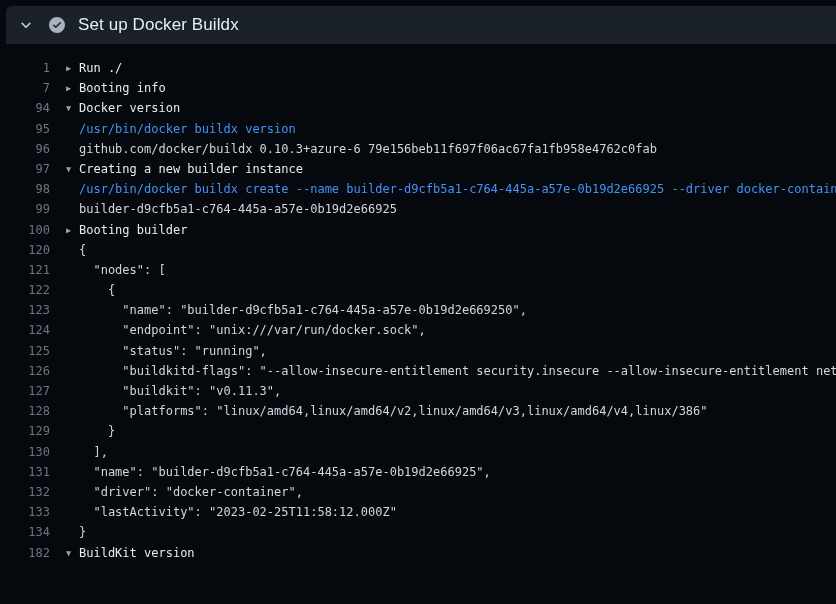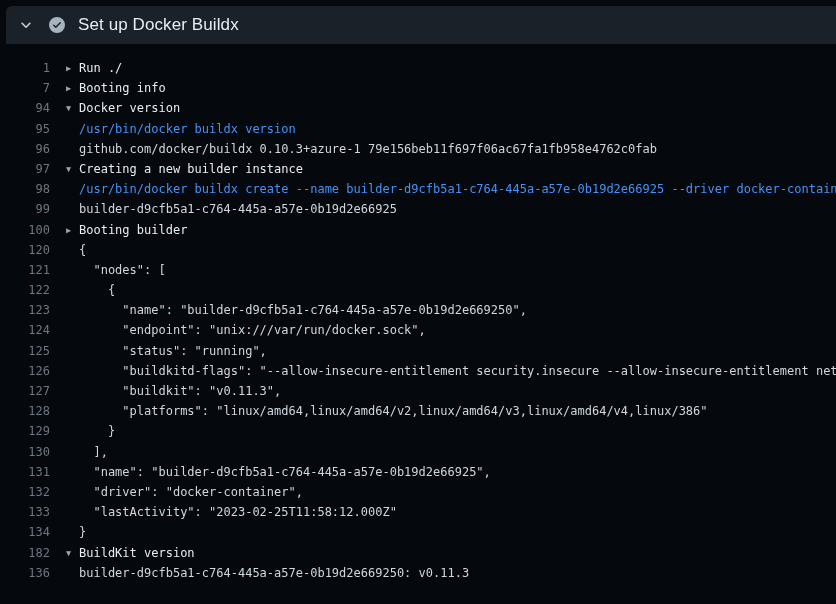--- a/index.html
+++ b/index.html
@@ -72,36 +72,35 @@
   </span>
   <span class="step-title">Set up Docker Buildx</span>
 </div>
 
 <div class="log">
   <div>
       <div class="line"><span class="num">1</span><span class="arrow">▶</span><span class="text group">Run ./</span></div>
       <div class="line"><span class="num">7</span><span class="arrow">▶</span><span class="text group">Booting info</span></div>
       <div class="line"><span class="num">94</span><span class="arrow">▼</span><span class="text group">Docker version</span></div>
       <div class="line"><span class="num">95</span><span class="arrow"></span><span class="text command">/usr/bin/docker buildx version</span></div>
-      <div class="line"><span class="num">96</span><span class="arrow"></span><span class="text output">github.com/docker/buildx 0.10.3+azure-1 79e156beb11f697f06ac67fa1fb958e4762c0fab</span></div>
+      <div class="line"><span class="num">96</span><span class="arrow"></span><span class="text output">github.com/docker/buildx 0.10.3+azure-6 79e156beb11f697f06ac67fa1fb958e4762c0fab</span></div>
       <div class="line"><span class="num">97</span><span class="arrow">▼</span><span class="text group">Creating a new builder instance</span></div>
       <div class="line"><span class="num">98</span><span class="arrow"></span><span class="text command">/usr/bin/docker buildx create --name builder-d9cfb5a1-c764-445a-a57e-0b19d2e66925 --driver docker-container</span></div>
       <div class="line"><span class="num">99</span><span class="arrow"></span><span class="text output">builder-d9cfb5a1-c764-445a-a57e-0b19d2e66925</span></div>
       <div class="line"><span class="num">100</span><span class="arrow">▶</span><span class="text group">Booting builder</span></div>
       <div class="line"><span class="num">120</span><span class="arrow"></span><span class="text output">{</span></div>
       <div class="line"><span class="num">121</span><span class="arrow"></span><span class="text output">  "nodes": [</span></div>
       <div class="line"><span class="num">122</span><span class="arrow"></span><span class="text output">    {</span></div>
       <div class="line"><span class="num">123</span><span class="arrow"></span><span class="text output">      "name": "builder-d9cfb5a1-c764-445a-a57e-0b19d2e669250",</span></div>
       <div class="line"><span class="num">124</span><span class="arrow"></span><span class="text output">      "endpoint": "unix:///var/run/docker.sock",</span></div>
       <div class="line"><span class="num">125</span><span class="arrow"></span><span class="text output">      "status": "running",</span></div>
       <div class="line"><span class="num">126</span><span class="arrow"></span><span class="text output">      "buildkitd-flags": "--allow-insecure-entitlement security.insecure --allow-insecure-entitlement network</span></div>
       <div class="line"><span class="num">127</span><span class="arrow"></span><span class="text output">      "buildkit": "v0.11.3",</span></div>
       <div class="line"><span class="num">128</span><span class="arrow"></span><span class="text output">      "platforms": "linux/amd64,linux/amd64/v2,linux/amd64/v3,linux/amd64/v4,linux/386"</span></div>
       <div class="line"><span class="num">129</span><span class="arrow"></span><span class="text output">    }</span></div>
       <div class="line"><span class="num">130</span><span class="arrow"></span><span class="text output">  ],</span></div>
       <div class="line"><span class="num">131</span><span class="arrow"></span><span class="text output">  "name": "builder-d9cfb5a1-c764-445a-a57e-0b19d2e66925",</span></div>
       <div class="line"><span class="num">132</span><span class="arrow"></span><span class="text output">  "driver": "docker-container",</span></div>
       <div class="line"><span class="num">133</span><span class="arrow"></span><span class="text output">  "lastActivity": "2023-02-25T11:58:12.000Z"</span></div>
       <div class="line"><span class="num">134</span><span class="arrow"></span><span class="text output">}</span></div>
       <div class="line"><span class="num">182</span><span class="arrow">▼</span><span class="text group">BuildKit version</span></div>
-      <div class="line"><span class="num">136</span><span class="arrow"></span><span class="text output">builder-d9cfb5a1-c764-445a-a57e-0b19d2e669250: v0.11.3</span></div>
     </div>
 </div>
 
 </body></html>

